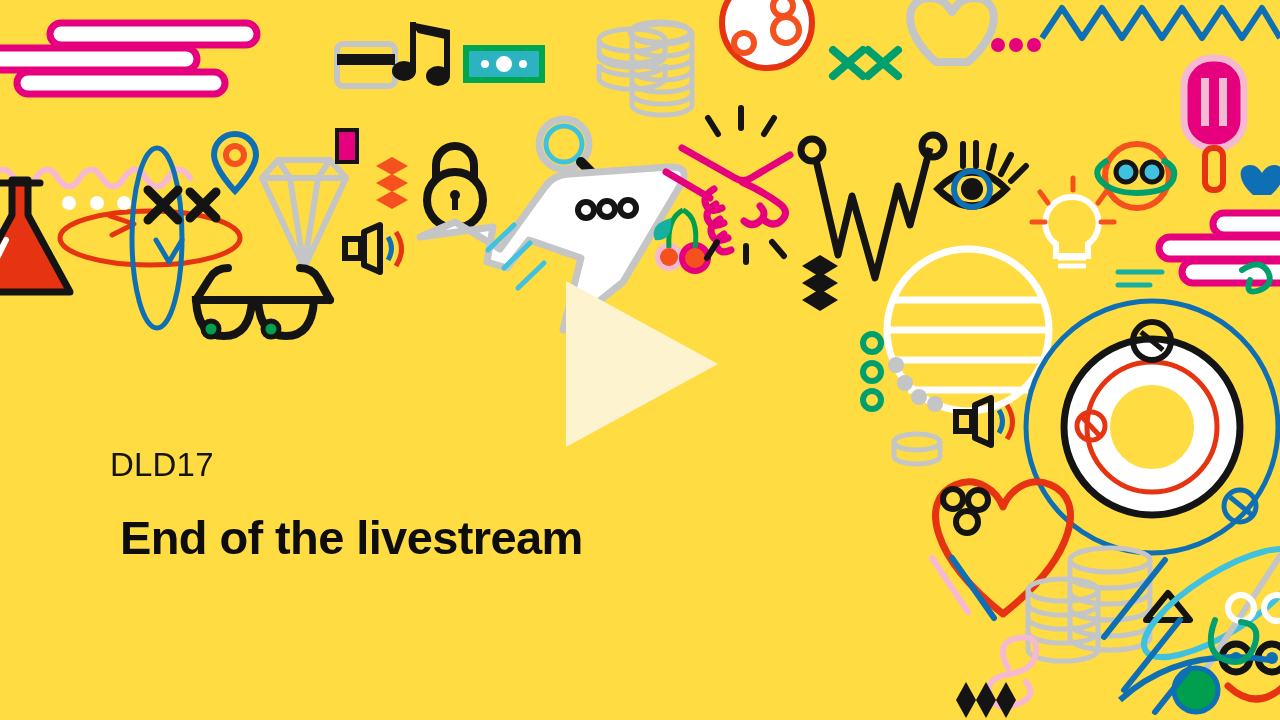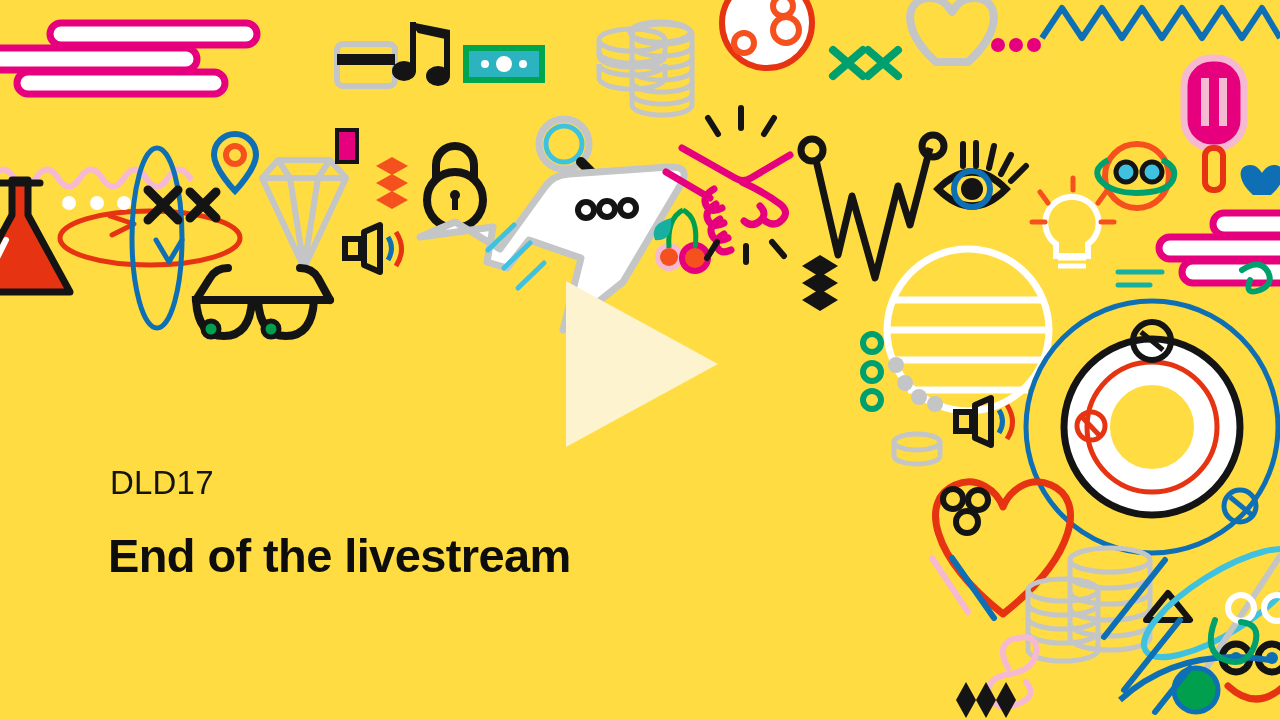--- a/index.html
+++ b/index.html
@@ -19,40 +19,40 @@
   #art {
     position: absolute;
     inset: 0;
     width: 1280px;
     height: 720px;
   }
   
   #text-block {
     position: absolute;
     left: 108px;
-    top: 466px;
+    top: 448px;
     z-index: 40;
   }
   #eyebrow {
     font-family: "Liberation Sans", sans-serif;
     font-size: 33px;
     font-weight: 400;
     letter-spacing: 0.2px;
     color: #141414;
     line-height: 1;
     margin: 0 0 26px 2px;
   }
   .headline {
     font-family: "Liberation Sans", sans-serif;
     font-size: 47px;
     font-weight: bold;
     letter-spacing: -0.6px;
     color: #0d0d0d;
     line-height: 1.33;
-    margin: 0;
+    margin: 12px;
     white-space: nowrap;
   }
 </style>
 </head>
 <body>
 
 <div id="stage">
 
   <svg id="art" viewBox="0 0 1280 720" xmlns="http://www.w3.org/2000/svg">
 

